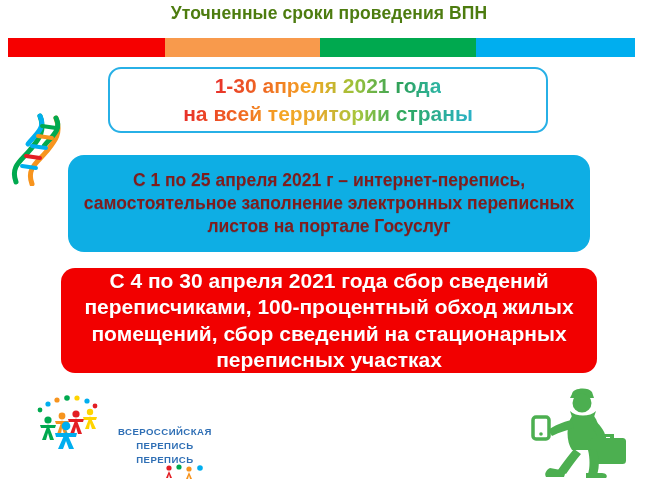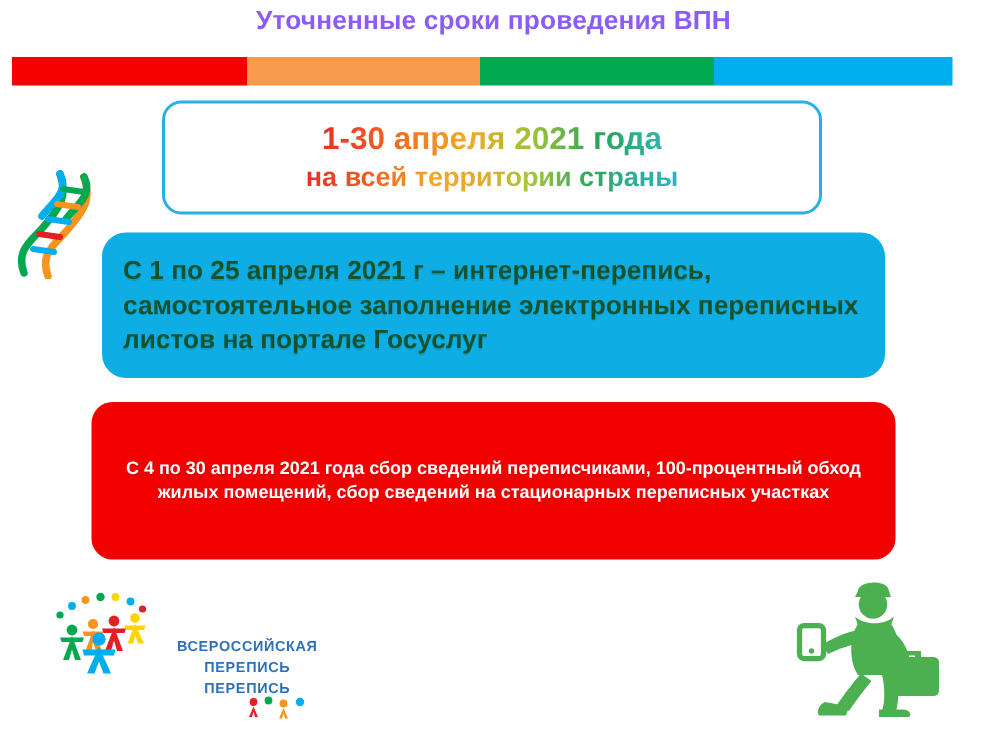--- a/index.html
+++ b/index.html
@@ -20,21 +20,21 @@
 
   
   #slide-title {
     position: absolute;
     left: 0;
     top: 3px;
     width: 658px;
     text-align: center;
     font-size: 17.5px;
     font-weight: bold;
-    color: #8b5cf6;
+    color: #4d7c0f;
     letter-spacing: 0.1px;
     white-space: nowrap;
   }
 
   
   #color-bar {
     position: absolute;
     left: 8px;
     top: 38px;
     width: 627px;
@@ -42,21 +42,21 @@
     display: flex;
   }
   #color-bar .seg { height: 100%; }
 
   
   #headline-box {
     position: absolute;
     left: 108px;
     top: 67px;
     width: 440px;
-    height: 76px;
+    height: 66px;
     box-sizing: border-box;
     border: 2px solid #27b0e6;
     border-radius: 13px;
     background: #ffffff;
     display: flex;
     flex-direction: column;
     align-items: center;
     justify-content: center;
   }
   .grad-line {
@@ -70,21 +70,21 @@
         #f5a623 42%,
         #9cc23a 62%,
         #2ca05a 82%,
         #2eb6a8 100%);
     -webkit-background-clip: text;
     background-clip: text;
     -webkit-text-fill-color: transparent;
     color: transparent;
   }
   .grad-line.line2 {
-    font-size: 18px;
+    font-size: 21px;
     background: linear-gradient(90deg,
         #e8302a 0%,
         #ef5a22 16%,
         #f5a623 34%,
         #e8a72c 46%,
         #a8c63c 60%,
         #2da85c 76%,
         #2bb2c9 100%);
     -webkit-background-clip: text;
     background-clip: text;
@@ -100,46 +100,46 @@
     height: 97px;
     box-sizing: border-box;
     border-radius: 16px;
     background: #0eaee4;
     display: flex;
     align-items: center;
     justify-content: center;
     padding: 0 14px;
   }
   #blue-box-text {
-    color: #14532d;
+    color: #7f1d1d;
     font-size: 17.5px;
     font-weight: bold;
     line-height: 1.30;
-    text-align: left;
+    text-align: center;
     text-shadow: 0 1px 0 rgba(0,0,0,0.10);
   }
 
   
   #red-box {
     position: absolute;
     left: 61px;
     top: 268px;
     width: 536px;
     height: 105px;
     box-sizing: border-box;
     border-radius: 14px;
     background: #f20000;
     display: flex;
     align-items: center;
     justify-content: center;
     padding: 0 12px;
   }
   #red-box-text {
     color: #ffffff;
-    font-size: 12px;
+    font-size: 21px;
     font-weight: bold;
     line-height: 1.26;
     text-align: center;
     text-shadow: 0 1px 0 rgba(0,0,0,0.10);
   }
 
   
   #dna-decor {
     position: absolute;
     left: 6px;

